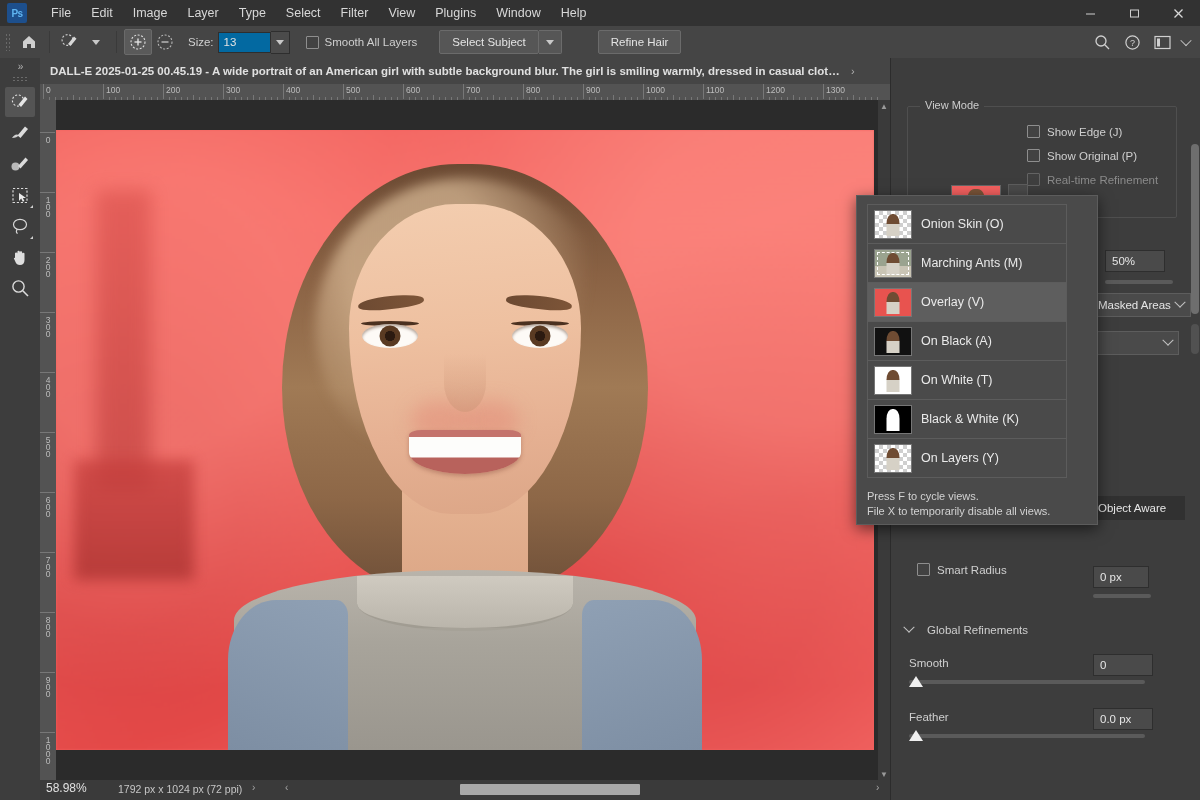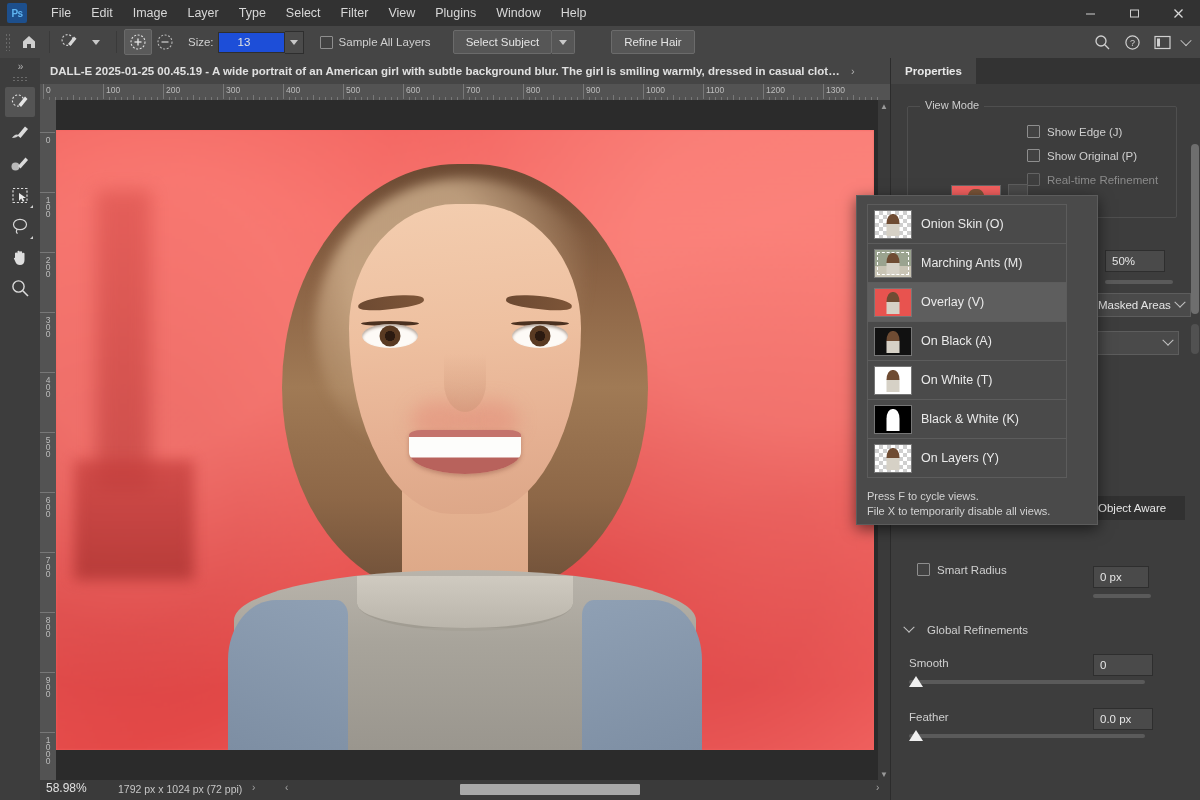--- a/index.html
+++ b/index.html
@@ -28,22 +28,22 @@
   .optionsbar{position:absolute;left:0;top:26px;width:1200px;height:32px;background:#454545;
               display:flex;align-items:center;border-bottom:1px solid #2c2c2c;}
   .grip{width:5px;height:18px;margin-left:5px;
         background-image:radial-gradient(#6f6f6f 40%,transparent 41%);
         background-size:3px 4px;opacity:.85;}
   .ob-sep{width:1px;height:22px;background:#3a3a3a;margin:0 7px;}
   .ob-icon{width:26px;height:24px;display:flex;align-items:center;justify-content:center;}
   .ob-icon svg{display:block;}
   .ob-icon.sel{background:#5a5a5a;border:1px solid #6a6a6a;border-radius:2px;}
   .ob-label{font-size:11.5px;color:#d0d0d0;margin:0 4px 0 2px;}
-  .ob-numfield{width:46px;height:19px;background:#1d4ed8;border:1px solid #2e2e2e;
-               color:#e2e2e2;font-size:11.5px;display:flex;align-items:center;padding-left:19px;}
+  .ob-numfield{width:46px;height:19px;background:#0369a1;border:1px solid #2e2e2e;
+               color:#e2e2e2;font-size:11.5px;display:flex;align-items:center;padding-left:5px;}
   .ob-numdrop{width:18px;height:21px;background:#4b4b4b;border:1px solid #2e2e2e;border-left:none;
               display:flex;align-items:center;justify-content:center;}
   .cbox{width:11px;height:11px;border:1px solid #8e8e8e;background:#424242;border-radius:1px;
         display:inline-block;vertical-align:middle;}
   .cbox.checked{background:#6e6e6e;}
   .cbox.dis{border-color:#636363;background:#3f3f3f;}
   .ob-check{display:flex;align-items:center;gap:6px;margin-left:4px;}
   .ob-btn{height:22px;background:#565656;border:1px solid #6b6b6b;border-radius:2px;
           color:#e4e4e4;font-size:11.5px;display:flex;align-items:center;
           justify-content:center;padding:0 12px;}
@@ -307,21 +307,21 @@
         <line x1="5.5" y1="9" x2="12.5" y2="9" stroke="#cacaca" stroke-width="1.3"></line>
       </svg>
     </div>
     <div class="ob-label" style="margin-left:10px;">Size:</div>
     <div class="ob-numfield">13</div>
     <div class="ob-numdrop">
         <div class="tri"></div>
       </div>
     <div class="ob-check" style="margin-left:16px;">
       <span class="cbox"></span>
-      <span class="plabel">Sample All Layers</span>
+      <span class="plabel">Smooth All Layers</span>
     </div>
     <div style="display:flex;align-items:center;margin-left:22px;">
       <div class="ob-btn">Select Subject</div>
       <div class="ob-split">
           <div class="tri"></div>
         </div>
     </div>
     <div class="ob-btn" style="margin-left:36px;text-align:center;">Refine Hair</div>
     <div class="ob-right">
       <div class="ob-ricon">
@@ -625,23 +625,20 @@
   </div>
 
   <div class="statusbar"></div>
   <div class="status-zoom">58.98%</div>
   <div class="status-dims">1792 px x 1024 px (72 ppi)</div>
   <div class="status-arrow">›</div>
   <div class="status-larrow">‹</div>
   <div class="status-rarrow">›</div>
 
   <div class="proppanel">
-    <div class="ptabs">
-      <div class="ptab">Properties</div>
-    </div>
     <div class="pbody">
 
       <div class="group" style="left:16px;top:22px;width:268px;height:110px;">
         <div class="group-title">View Mode</div>
       </div>
 
       <div class="prow" style="position:absolute;left:136px;top:41px;">
         <span class="cbox"></span>
         <span class="plabel">Show Edge (J)</span>
       </div>

